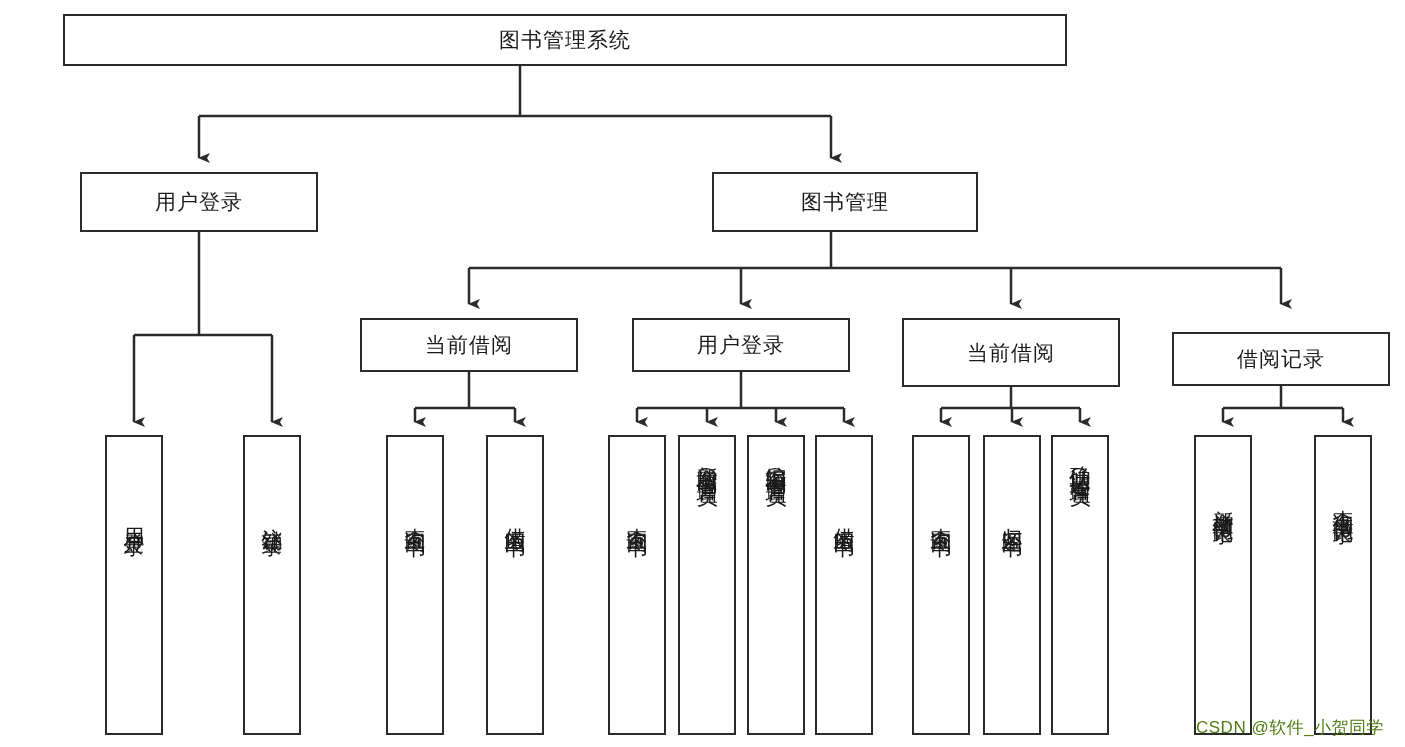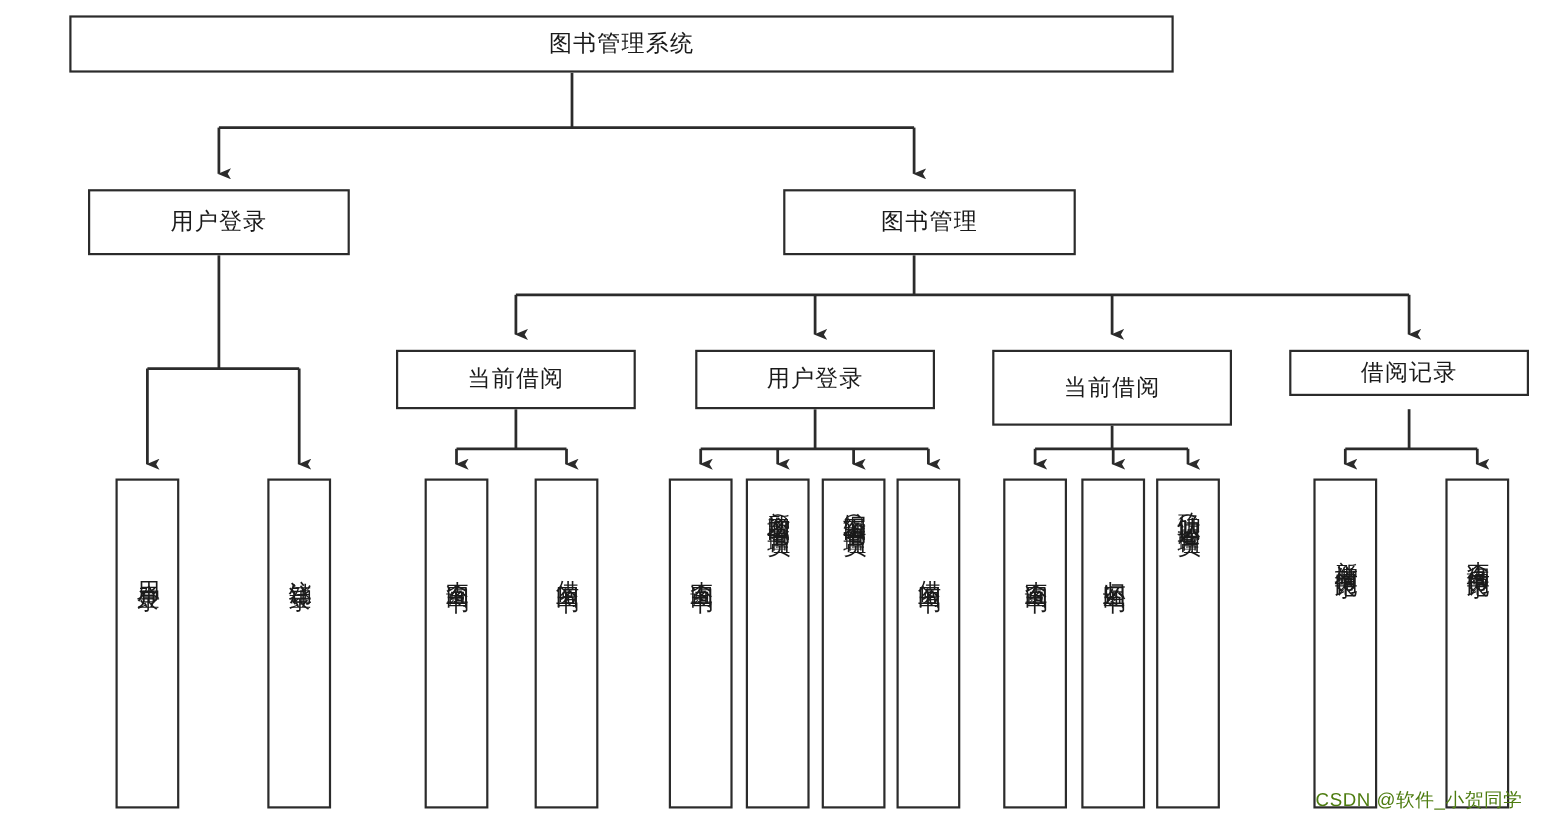--- a/index.html
+++ b/index.html
@@ -143,21 +143,21 @@
   <div id="level3-layer">
       <div class="node horiz" style="left: 360px; top: 318px; width: 218px; height: 54px;">
         <span class="label">当前借阅</span>
       </div>
       <div class="node horiz" style="left: 632px; top: 318px; width: 218px; height: 54px;">
         <span class="label">用户登录</span>
       </div>
       <div class="node horiz" style="left: 902px; top: 318px; width: 218px; height: 69px;">
         <span class="label">当前借阅</span>
       </div>
-      <div class="node horiz" style="left: 1172px; top: 318px; width: 218px; height: 42px;">
+      <div class="node horiz" style="left: 1172px; top: 332px; width: 218px; height: 54px;">
         <span class="label">借阅记录</span>
       </div>
     </div>
   <div id="leaves-layer">
       <div class="node vert mid" style="left: 105px; top: 435px; width: 58px; height: 300px;">
         <span class="label">用户登录</span>
       </div>
       <div class="node vert mid" style="left: 243px; top: 435px; width: 58px; height: 300px;">
         <span class="label">注销登录</span>
       </div>

